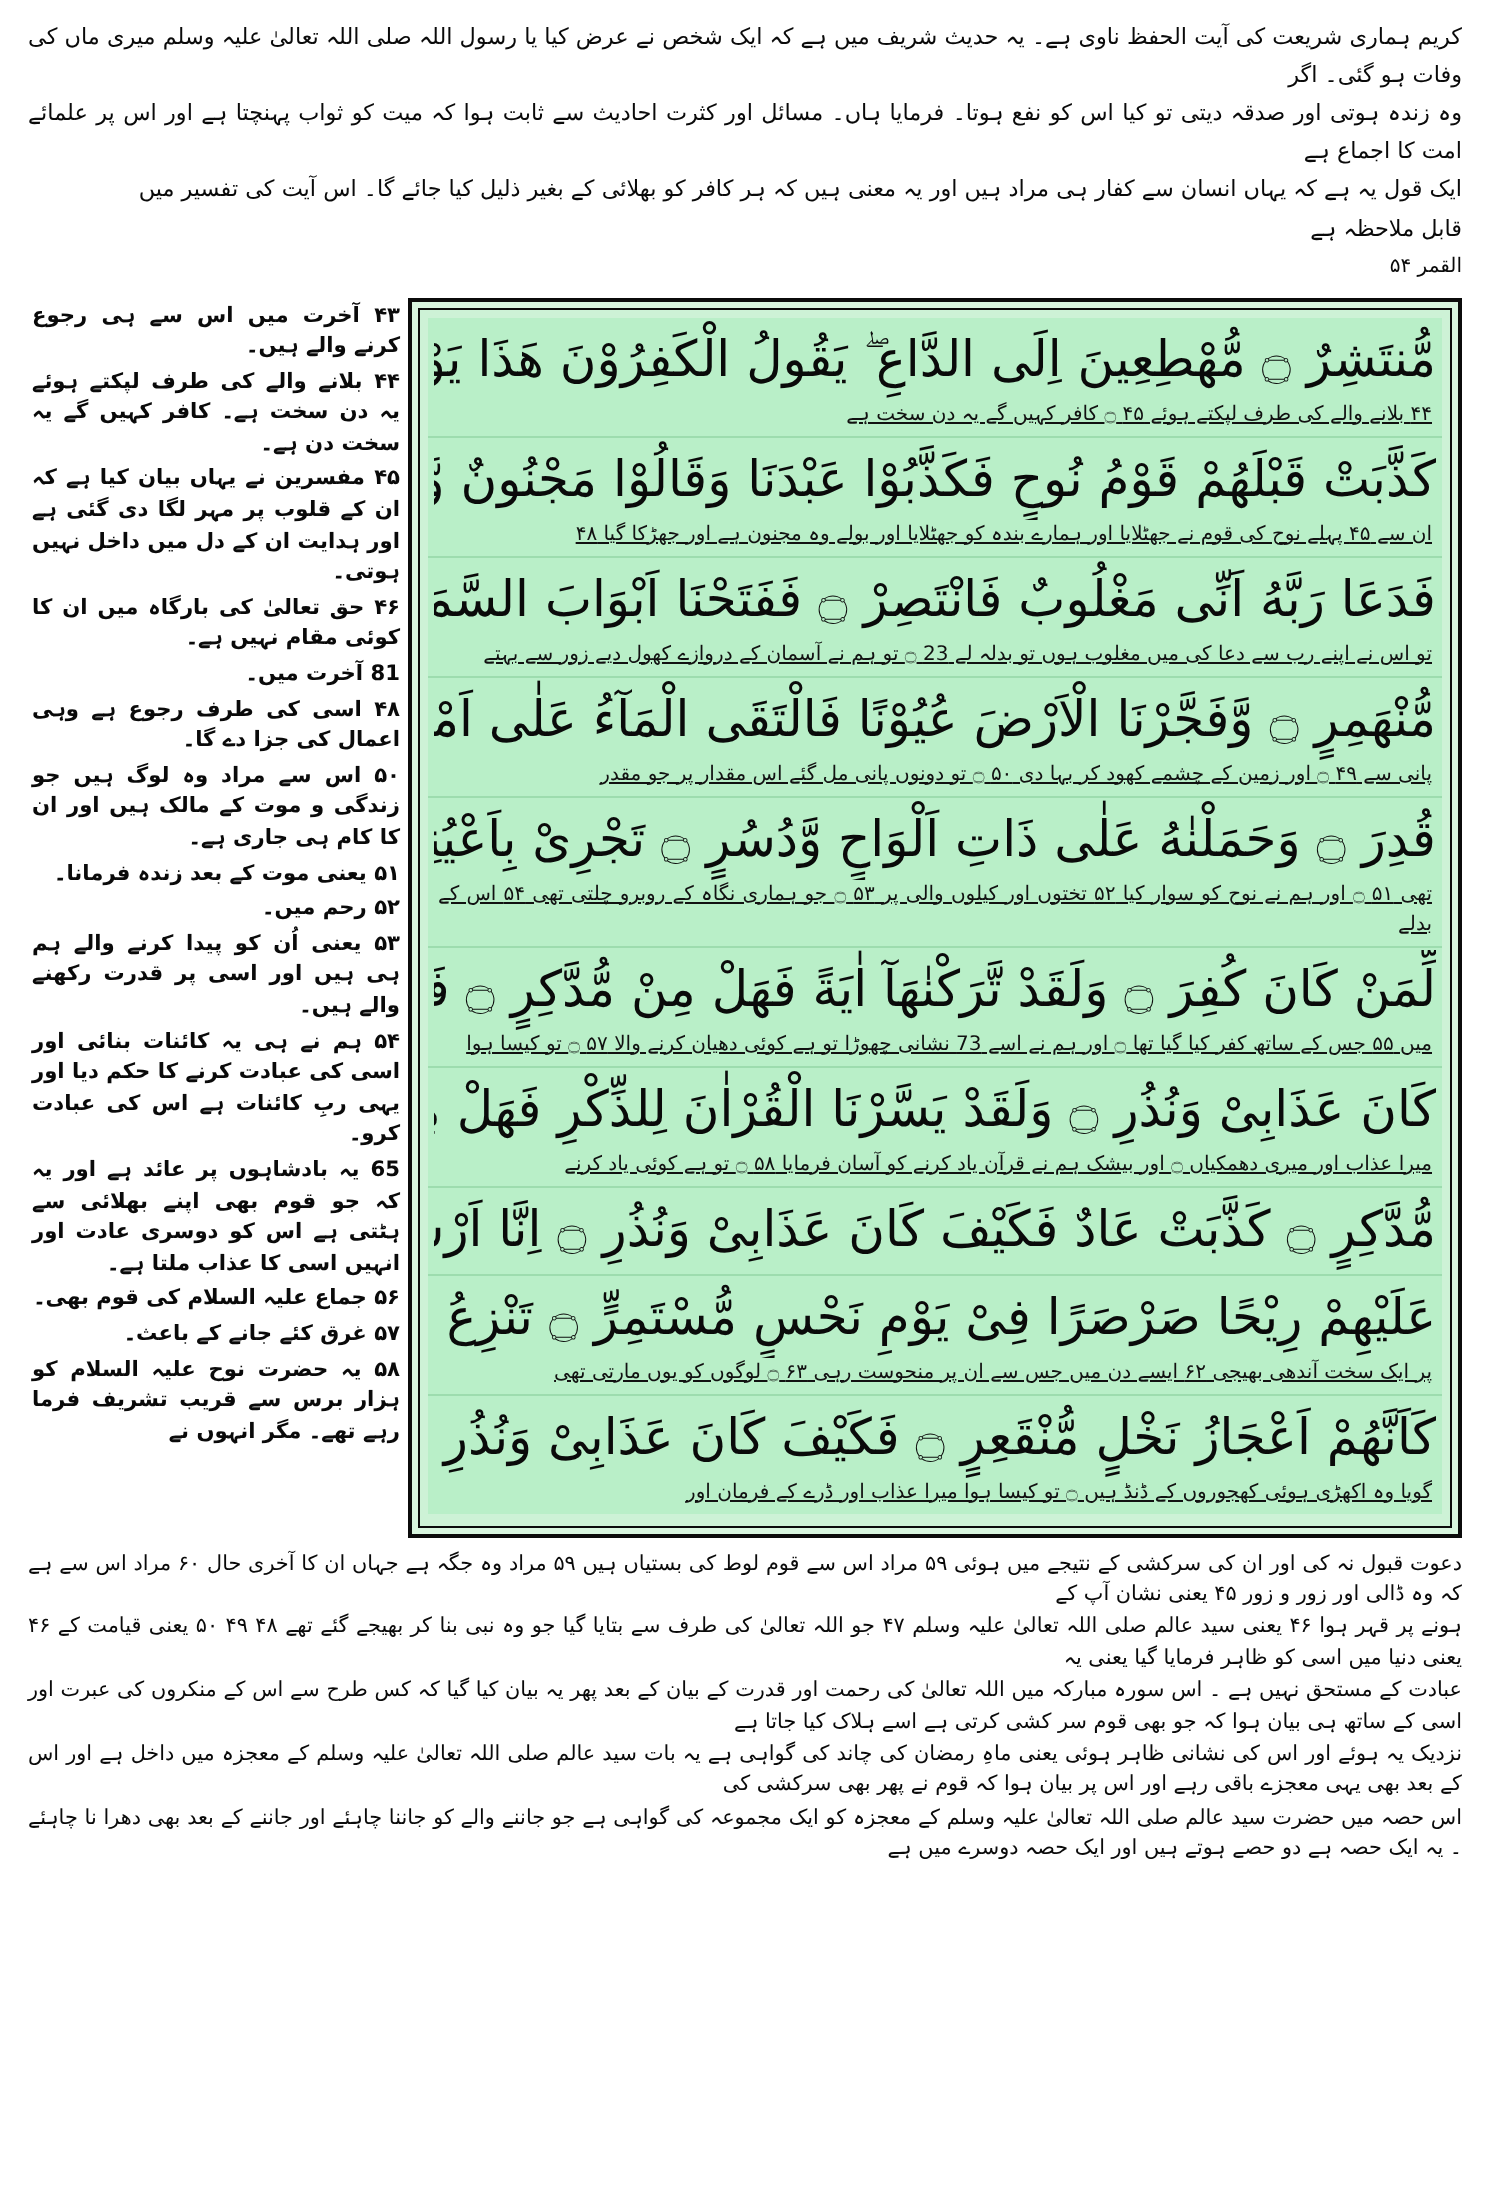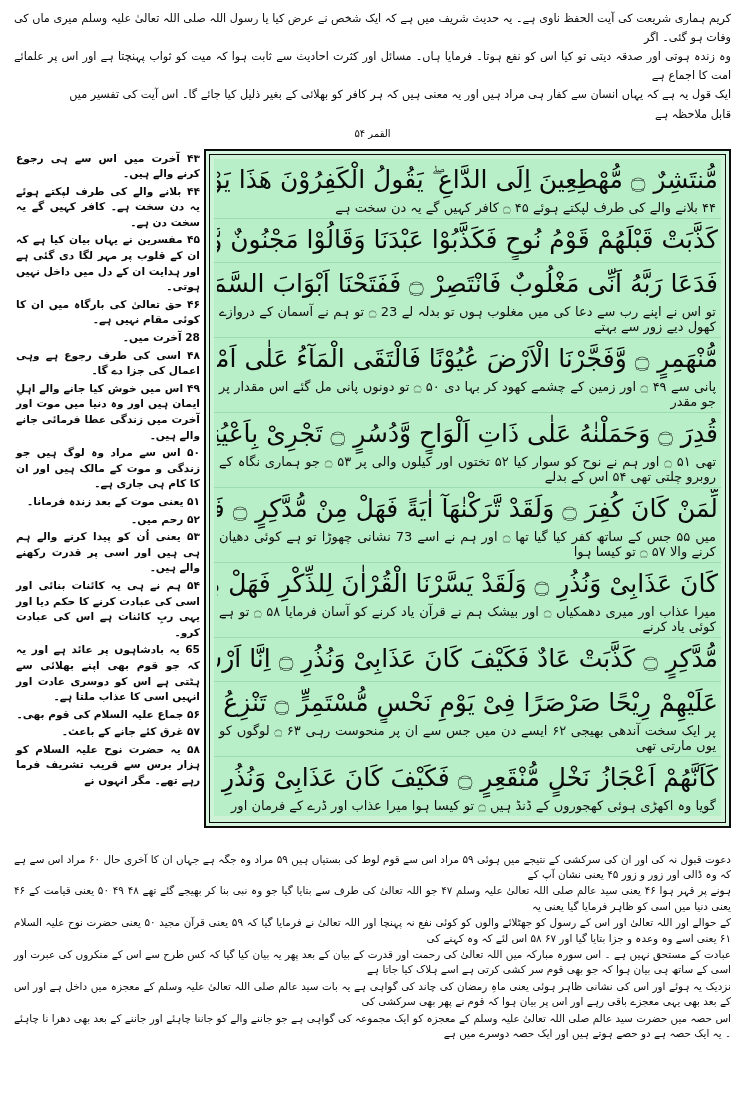--- a/index.html
+++ b/index.html
@@ -24,21 +24,21 @@
     unicode-bidi:isolate;
   }
   .top-commentary{
     font-size:11.2px;
     line-height:18.5px;
     color:#0a0a0a;
     letter-spacing:0px;
   }
   .top-commentary p{margin:0 0 1px 0;}
   .ref-line{
-    text-align:center;
+    text-align:right;
     direction:rtl;
     font-size:10px;
     margin-top:1px;
   }
 
   
   .body-row{
     display:flex;
     flex-direction:row-reverse;
     align-items:flex-start;
@@ -71,40 +71,41 @@
     font-family:"DejaVu Sans", sans-serif;
     font-size:25px;
     line-height:40px;
     color:#0a0a0a;
     white-space:nowrap;
     overflow:hidden;
   }
   .urdu-under{
     direction:rtl;
     text-align:justify;
-    font-size:13px;
+    font-size:10px;
     line-height:15px;
     color:#111;
     padding:0 2px 1px 2px;
+    text-decoration:underline;
   }
 
   
   .side-col{
     width:196px;
     box-sizing:border-box;
     padding:2px 4px 0 2px;
     font-size:10.6px;
     line-height:15.6px;
     color:#0a0a0a;
   }
   .side-col p{margin:0 0 2px 0;font-weight:bold;}
 
   
   .footnotes{
-    margin-top:24px;
+    margin-top:6px;
     font-size:10.4px;
     line-height:15.4px;
     color:#0a0a0a;
   }
   .footnotes p{margin:0 0 1px 0;}
 </style>
 </head>
 <body>
 
 <div class="page">
@@ -122,20 +123,21 @@
     <div class="quran-box">
       <div class="inner">
 
         <div class="ayah-row">
           <div class="arabic">مُّنتَشِرٌ ۝ مُّهْطِعِينَ اِلَى الدَّاعِ ۖ يَقُولُ الْكَفِرُوْنَ هَذَا يَوْمٌ عَسِرٌ ۝</div>
           <div class="urdu-under rtl">۴۴        بلانے والے کی طرف لپکتے ہوئے ۴۵ ۝        کافر کہیں گے یہ دن سخت ہے</div>
         </div>
 
         <div class="ayah-row">
           <div class="arabic">كَذَّبَتْ قَبْلَهُمْ قَوْمُ نُوحٍ فَكَذَّبُوْا عَبْدَنَا وَقَالُوْا مَجْنُونٌ وَّازْدُجِرَ ۝</div>
+          <div class="urdu-under rtl">ان سے ۴۵ پہلے نوح کی قوم نے جھٹلایا اور ہمارے بندہ کو جھٹلایا اور بولے وہ مجنون ہے اور جھڑکا گیا ۴۸</div>
         </div>
 
         <div class="ayah-row">
           <div class="arabic">فَدَعَا رَبَّهُ اَنِّى مَغْلُوبٌ فَانْتَصِرْ ۝ فَفَتَحْنَا اَبْوَابَ السَّمَآءِ بِمَآءٍ</div>
           <div class="urdu-under rtl">تو اس نے اپنے رب سے دعا کی میں مغلوب ہوں تو بدلہ لے 23 ۝ تو ہم نے آسمان کے دروازے کھول دیے زور سے بہتے</div>
         </div>
 
         <div class="ayah-row">
           <div class="arabic">مُّنْهَمِرٍ ۝ وَّفَجَّرْنَا الْاَرْضَ عُيُوْنًا فَالْتَقَى الْمَآءُ عَلٰى اَمْرٍ قَدْ</div>
           <div class="urdu-under rtl">پانی سے ۴۹ ۝ اور زمین کے چشمے کھود کر بہا دی ۵۰ ۝ تو دونوں پانی مل گئے اس مقدار پر جو مقدر</div>
@@ -171,38 +173,36 @@
         </div>
 
       </div>
     </div>
 
     <div class="side-col rtl">
       <p>۴۳ آخرت میں اس سے ہی رجوع کرنے والے ہیں۔</p>
       <p>۴۴ بلانے والے کی طرف لپکتے ہوئے یہ دن سخت ہے۔ کافر کہیں گے یہ سخت دن ہے۔</p>
       <p>۴۵ مفسرین نے یہاں بیان کیا ہے کہ ان کے قلوب پر مہر لگا دی گئی ہے اور ہدایت ان کے دل میں داخل نہیں ہوتی۔</p>
       <p>۴۶ حق تعالیٰ کی بارگاہ میں ان کا کوئی مقام نہیں ہے۔</p>
-      <p>28 آخرت میں۔</p>
+      <p>81 آخرت میں۔</p>
       <p>۴۸ اسی کی طرف رجوع ہے وہی اعمال کی جزا دے گا۔</p>
-      <p>۴۹ اس میں خوش کیا جانے والے اہلِ ایمان ہیں اور وہ دنیا میں موت اور آخرت میں زندگی عطا فرمائی جانے والے ہیں۔</p>
       <p>۵۰ اس سے مراد وہ لوگ ہیں جو زندگی و موت کے مالک ہیں اور ان کا کام ہی جاری ہے۔</p>
       <p>۵۱ یعنی موت کے بعد زندہ فرمانا۔</p>
       <p>۵۲ رحم میں۔</p>
       <p>۵۳ یعنی اُن کو پیدا کرنے والے ہم ہی ہیں اور اسی پر قدرت رکھنے والے ہیں۔</p>
       <p>۵۴ ہم نے ہی یہ کائنات بنائی اور اسی کی عبادت کرنے کا حکم دیا اور یہی ربِ کائنات ہے اس کی عبادت کرو۔</p>
       <p>65 یہ بادشاہوں پر عائد ہے اور یہ کہ جو قوم بھی اپنے بھلائی سے ہٹتی ہے اس کو دوسری عادت اور انہیں اسی کا عذاب ملتا ہے۔</p>
       <p>۵۶ جماع علیہ السلام کی قوم بھی۔</p>
       <p>۵۷ غرق کئے جانے کے باعث۔</p>
       <p>۵۸ یہ حضرت نوح علیہ السلام کو ہزار برس سے قریب تشریف فرما رہے تھے۔ مگر انہوں نے</p>
     </div>
 
   </div>
 
   <div class="footnotes rtl">
     <p>دعوت قبول نہ کی اور ان کی سرکشی کے نتیجے میں ہوئی ۵۹ مراد اس سے قوم لوط کی بستیاں ہیں ۵۹ مراد وہ جگہ ہے جہاں ان کا آخری حال ۶۰ مراد اس سے ہے کہ وہ ڈالی اور زور و زور ۴۵ یعنی نشان آپ کے</p>
     <p>ہونے پر قہر ہوا ۴۶ یعنی سید عالم صلی اللہ تعالیٰ علیہ وسلم ۴۷ جو اللہ تعالیٰ کی طرف سے بتایا گیا جو وہ نبی بنا کر بھیجے گئے تھے ۴۸ ۴۹ ۵۰ یعنی قیامت کے ۴۶ یعنی دنیا میں اسی کو ظاہر فرمایا گیا یعنی یہ</p>
-    <p>کے حوالے اور اللہ تعالیٰ اور اس کے رسول کو جھٹلائے والوں کو کوئی نفع نہ پہنچا اور اللہ تعالیٰ نے فرمایا گیا کہ ۵۹ یعنی قرآن مجید ۵۰ یعنی حضرت نوح علیہ السلام ۶۱ یعنی اسے وہ وعدہ و جزا بتایا گیا اور ۶۷ ۵۸ اس لئے کہ وہ کہنے کی</p>
     <p>عبادت کے مستحق نہیں ہے ۔ اس سورہ مبارکہ میں اللہ تعالیٰ کی رحمت اور قدرت کے بیان کے بعد پھر یہ بیان کیا گیا کہ کس طرح سے اس کے منکروں کی عبرت اور اسی کے ساتھ ہی بیان ہوا کہ جو بھی قوم سر کشی کرتی ہے اسے ہلاک کیا جاتا ہے</p>
     <p>نزدیک یہ ہوئے اور اس کی نشانی ظاہر ہوئی یعنی ماہِ رمضان کی چاند کی گواہی ہے یہ بات سید عالم صلی اللہ تعالیٰ علیہ وسلم کے معجزہ میں داخل ہے اور اس کے بعد بھی یہی معجزے باقی رہے اور اس پر بیان ہوا کہ قوم نے پھر بھی سرکشی کی</p>
     <p>اس حصہ میں حضرت سید عالم صلی اللہ تعالیٰ علیہ وسلم کے معجزہ کو ایک مجموعہ کی گواہی ہے جو جاننے والے کو جاننا چاہئے اور جاننے کے بعد بھی دھرا نا چاہئے ۔ یہ ایک حصہ ہے دو حصے ہوتے ہیں اور ایک حصہ دوسرے میں ہے</p>
   </div>
 
 </div>
 
 </body></html>

